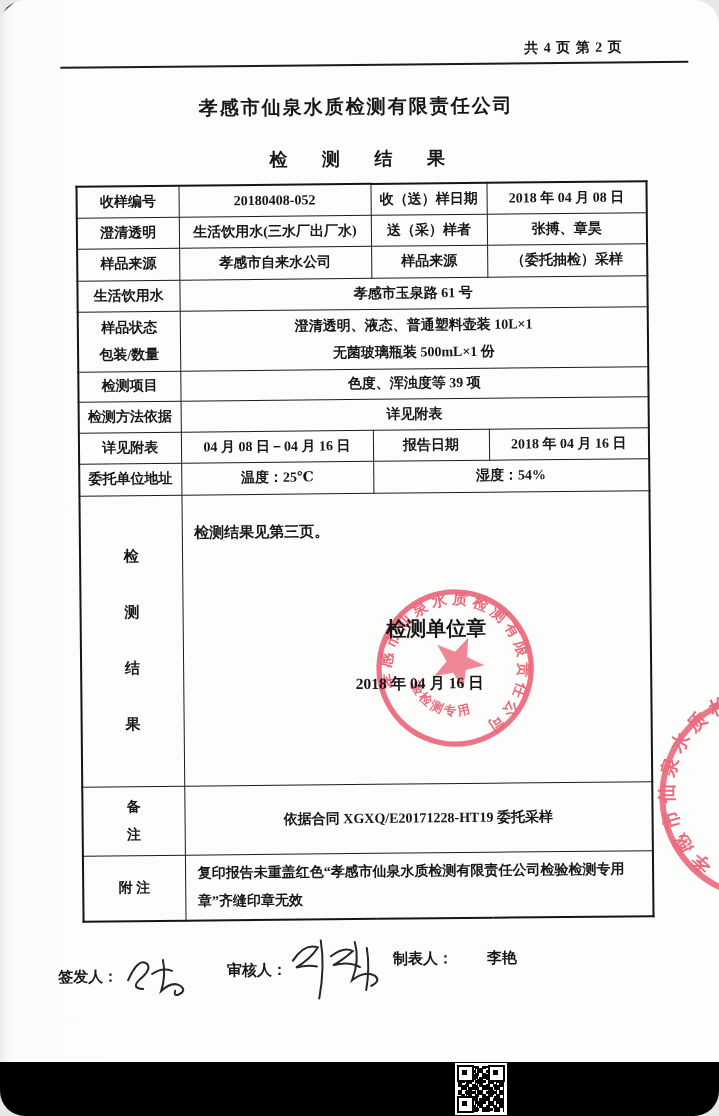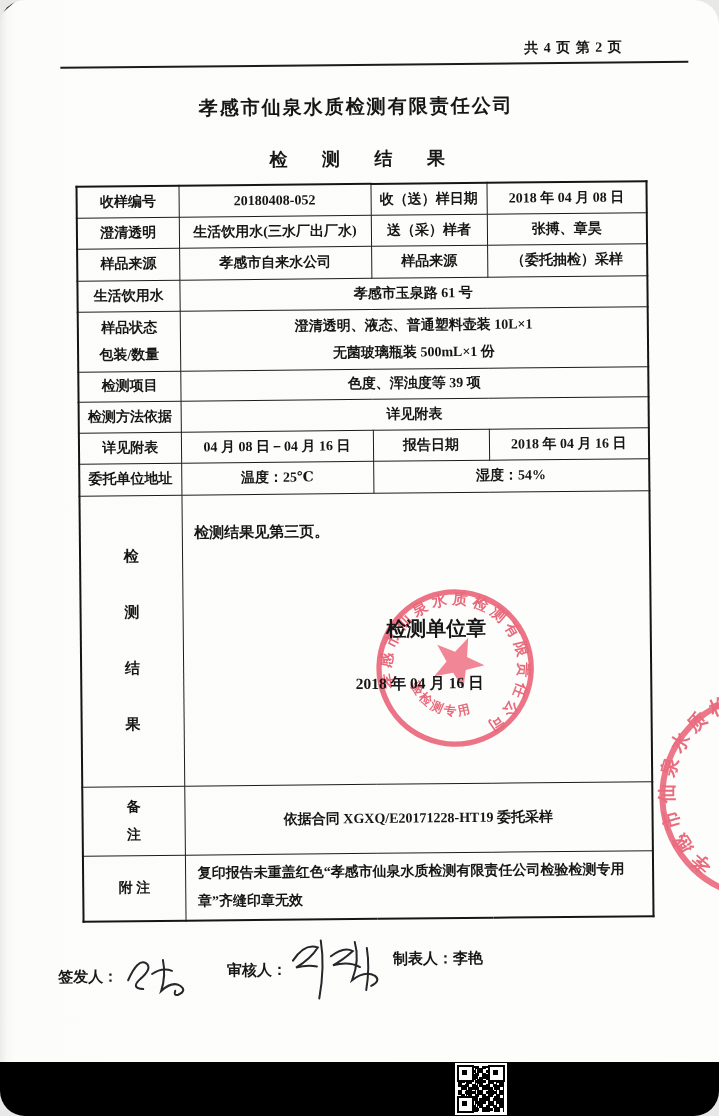--- a/index.html
+++ b/index.html
@@ -259,21 +259,21 @@
       <div class="sig-group" style="left:222px;top:6px;">
         <span class="sig-label">审核人：</span>
         <svg width="105" height="70" viewBox="0 0 105 70">
           <path class="sig-ink" d="M6 26 Q18 8 31 13 Q24 24 9 33 Q20 30 30 32"></path>
           <path class="sig-ink" d="M34 6 Q38 32 32 64"></path>
           <path class="sig-ink" d="M44 22 Q57 12 66 17 Q56 26 46 31 Q62 27 73 33"></path>
           <path class="sig-ink" d="M68 8 Q73 26 65 46 Q78 36 88 42 Q94 47 84 52"></path>
           <path class="sig-ink" d="M80 14 Q83 34 79 56"></path>
         </svg>
       </div>
-      <div class="sig-group" style="left:388px;top:22px;">
+      <div class="sig-group" style="left:388px;top:22px;gap:34px;">
         <span class="sig-label">制表人：</span>
         <span class="sig-label">李艳</span>
       </div>
     </div>
 
   </div>
 
   <div class="corner-mark"></div>
 
   <div class="bottom-band">

